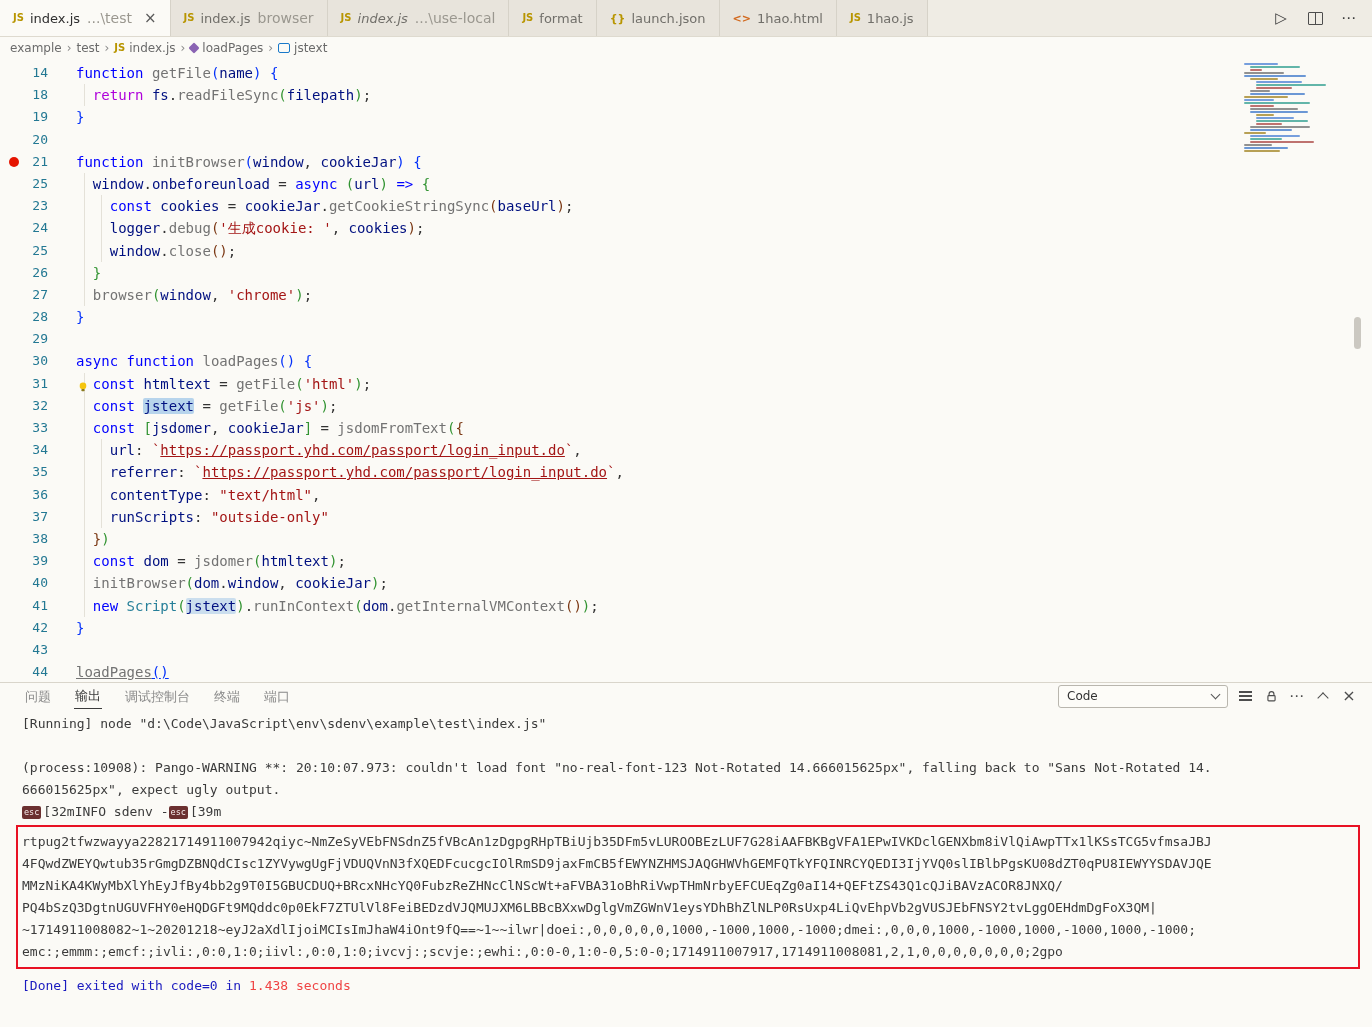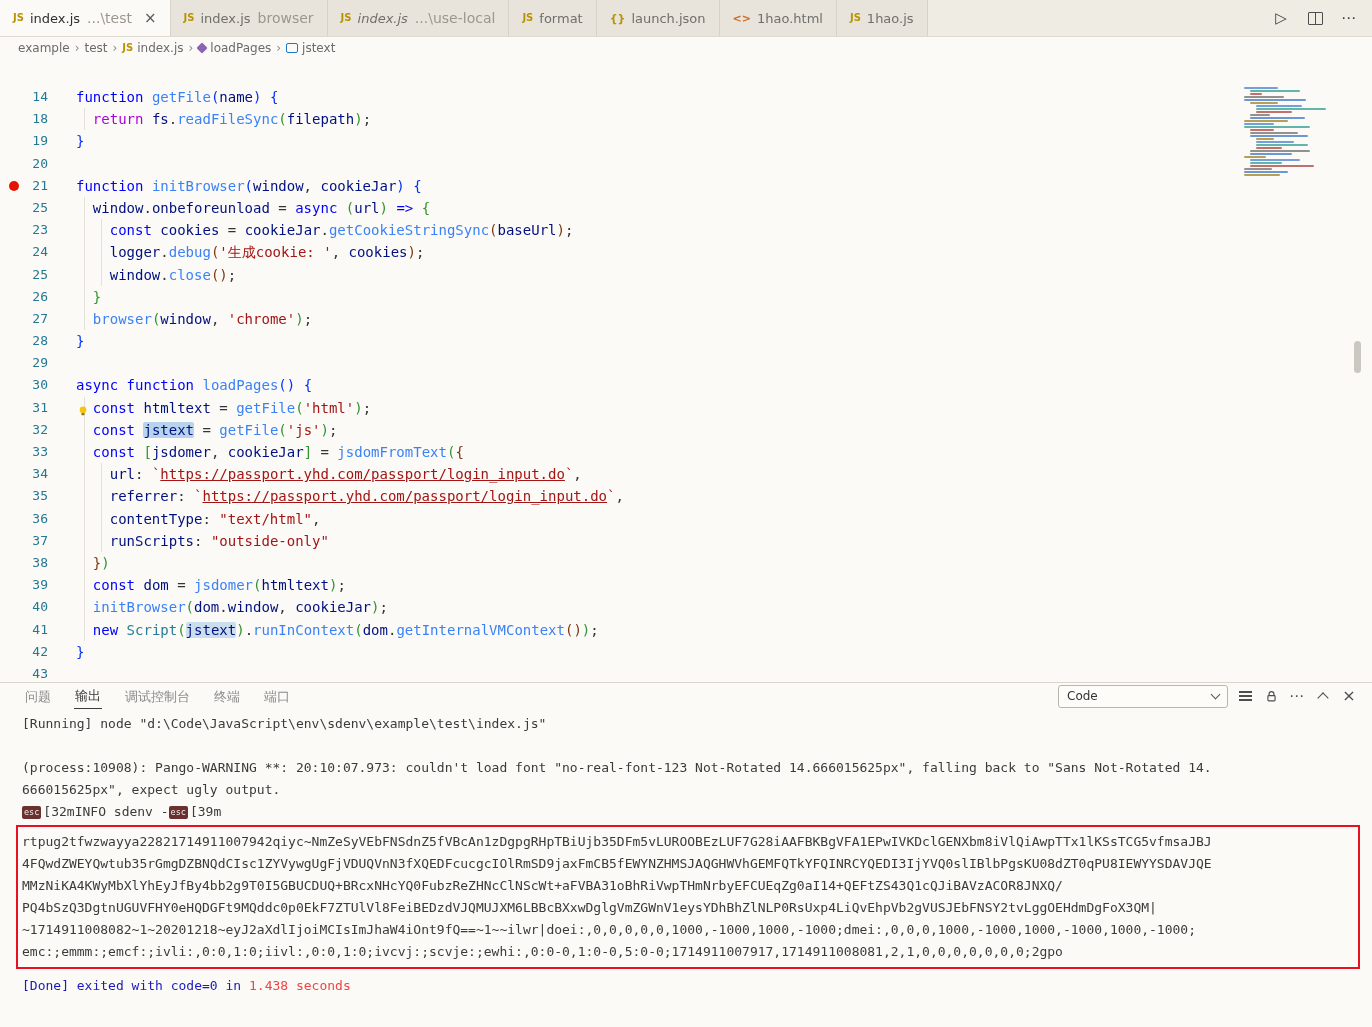--- a/index.html
+++ b/index.html
@@ -22,38 +22,38 @@
   .fi-html{color:#d2691e;font-size:11px;}
   .tab-actions{display:flex;align-items:center;gap:16px;padding:0 14px;}
   .action-btn{color:#3c3c3c;cursor:pointer;display:flex;align-items:center;justify-content:center;width:18px;height:18px;}
   .run-glyph{font-size:15px;line-height:1;}
   .more-glyph{font-size:15px;line-height:1;letter-spacing:1px;}
   .split-icon{width:13px;height:11px;border:1.3px solid #4d4d4d;position:relative;border-radius:1px;}
   .split-icon::after{content:'';position:absolute;left:50%;top:0;bottom:0;width:1.3px;background:#4d4d4d;}
 
   
   .breadcrumb{position:absolute;top:37px;left:0;right:0;height:22px;display:flex;align-items:center;
-    padding-left:18px;font-size:12px;color:#6b6b6b;background:#fbfaf6;}
+    padding-left:10px;font-size:12px;color:#6b6b6b;background:#fbfaf6;}
   .bc-item{display:flex;align-items:center;gap:4px;cursor:pointer;}
   .bc-sep{margin:0 5px;color:#8a8a8a;}
   .sym-method{width:8px;height:8px;background:#8a63b3;transform:rotate(45deg);border-radius:1.5px;display:inline-block;}
   .sym-variable{width:10px;height:8px;border:1.5px solid #1979c9;border-radius:2px;display:inline-block;}
 
   
-  .editor{position:absolute;top:59px;left:0;right:10px;height:623px;background:#fbfaf6;overflow:hidden;margin-top:24px;}
+  .editor{position:absolute;top:59px;left:0;right:10px;height:623px;background:#fbfaf6;overflow:hidden;}
   #code-lines{position:absolute;top:3px;left:0;right:130px;}
   .code-row{position:relative;height:22.2px;line-height:22.2px;
     font-family:"DejaVu Sans Mono","Liberation Mono",monospace;font-size:14px;}
   .lnum{position:absolute;left:0;top:0;width:48px;text-align:right;color:#237893;font-size:13px;cursor:pointer;}
   .bp{position:absolute;left:9px;top:6px;width:10px;height:10px;border-radius:50%;background:#e51400;}
   .iguide{position:absolute;top:0;height:100%;border-left:1px solid #e4e1d8;}
   .bulb{position:absolute;left:77px;top:4px;cursor:pointer;}
   .ltext{display:block;margin-left:76px;white-space:pre;}
   .tk{white-space:pre;}
-  .kw{color:#0000ff}.ctl{color:#af00db}.fn{color:#3b82f6}.vr{color:#001080}
+  .kw{color:#0000ff}.ctl{color:#af00db}.fn{color:#737373}.vr{color:#001080}
   .cls{color:#267f99}.str{color:#a31515}
   .lnk{color:#a31515;text-decoration:underline}
   .pl{color:#333333}
   .b1{color:#0431fa}.b2{color:#319331}.b3{color:#7b3814}
   .und{text-decoration:underline}
   .hl1{background:#b7d4ec;border-radius:2px;}
   .hl2{background:#cbdeee;border-radius:2px;}
   .minimap{position:absolute;right:6px;top:4px;width:112px;cursor:pointer;}
   .mm-row{height:2px;margin-bottom:1px;}
   .mm-row span{display:block;height:2px;border-radius:1px;opacity:.75;}

